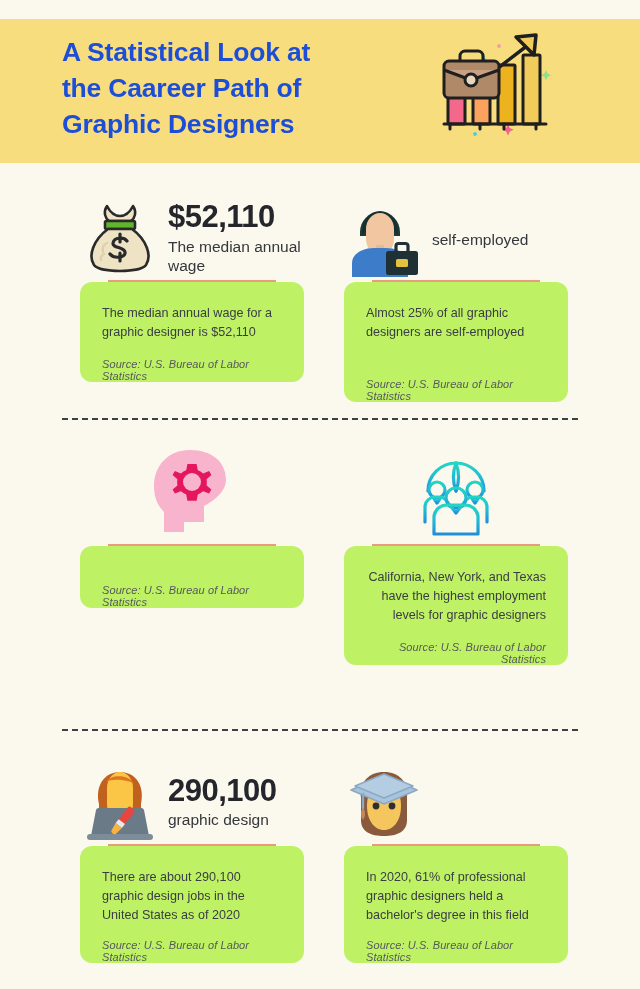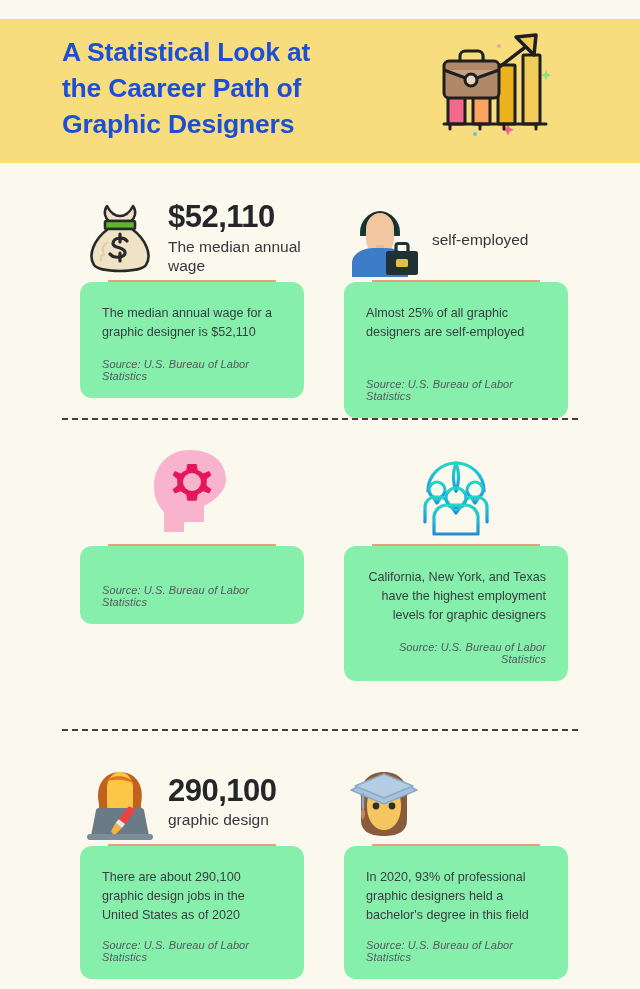--- a/index.html
+++ b/index.html
@@ -101,23 +101,23 @@
 
   
   .accent-line {
     height: 2px;
     background: #e99c7c;
     margin-left: 28px;
     margin-right: 28px;
   }
 
   .stat-card {
-    background: #86efac;
+    background: #bef264;
     border-radius: 12px;
-    padding: 22px 22px 16px 22px;
+    padding: 22px 22px 0 22px;
     position: relative;
   }
 
   .card-text {
     font-size: 12.6px;
     line-height: 19px;
     color: #3a3d42;
   }
 
   .card-source {
@@ -351,16 +351,16 @@
         <circle cx="47" cy="42" r="3.4" fill="#2f2f2f"></circle>
         <path d="M39 12 L72 26 L39 40 L6 26 Z" fill="#a8c4dd" stroke="#8ba9c4" stroke-width="1.6" stroke-linejoin="round"></path>
         <path d="M18 30 v14" stroke="#8ba9c4" stroke-width="2.4" stroke-linecap="round"></path>
         <path d="M18 44 a4 7 0 0 0 0 12 a4 7 0 0 0 0 -12 z" fill="#c98a5b"></path>
         <path d="M10 22 L39 10 L68 22 L39 34 Z" fill="#b5cde2" stroke="#8ba9c4" stroke-width="1.4" stroke-linejoin="round"></path>
       </svg>
     </div>
   </div>
   <div class="accent-line"></div>
   <div class="stat-card">
-    <div class="card-text">In 2020, 93% of professional graphic designers held a bachelor's degree in this field</div>
+    <div class="card-text">In 2020, 61% of professional graphic designers held a bachelor's degree in this field</div>
     <div class="card-source" style="margin-top:14px;">Source: U.S. Bureau of Labor Statistics</div>
   </div>
 </div>
 
 </body></html>

